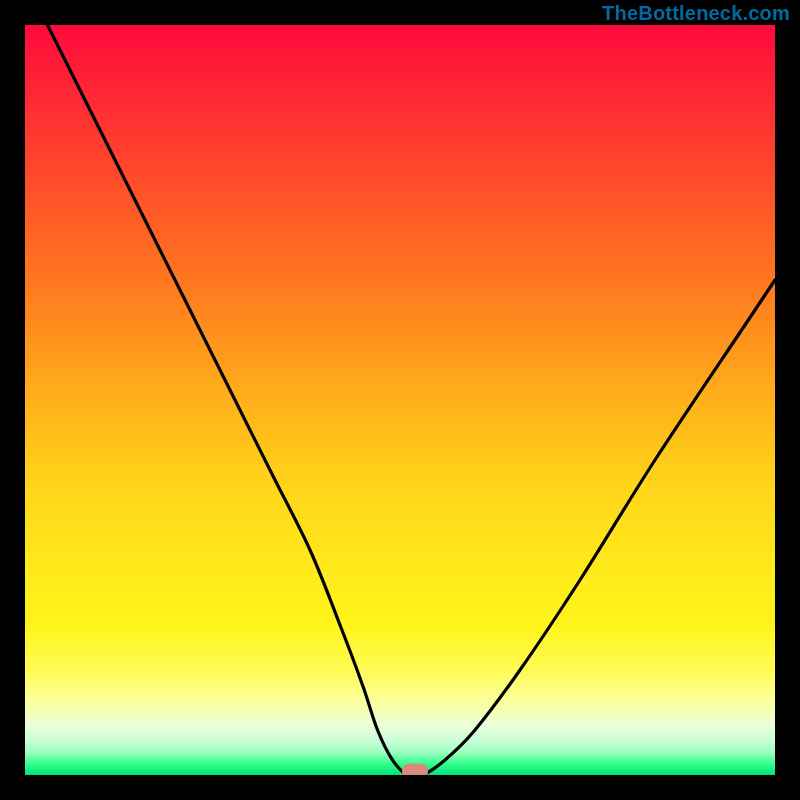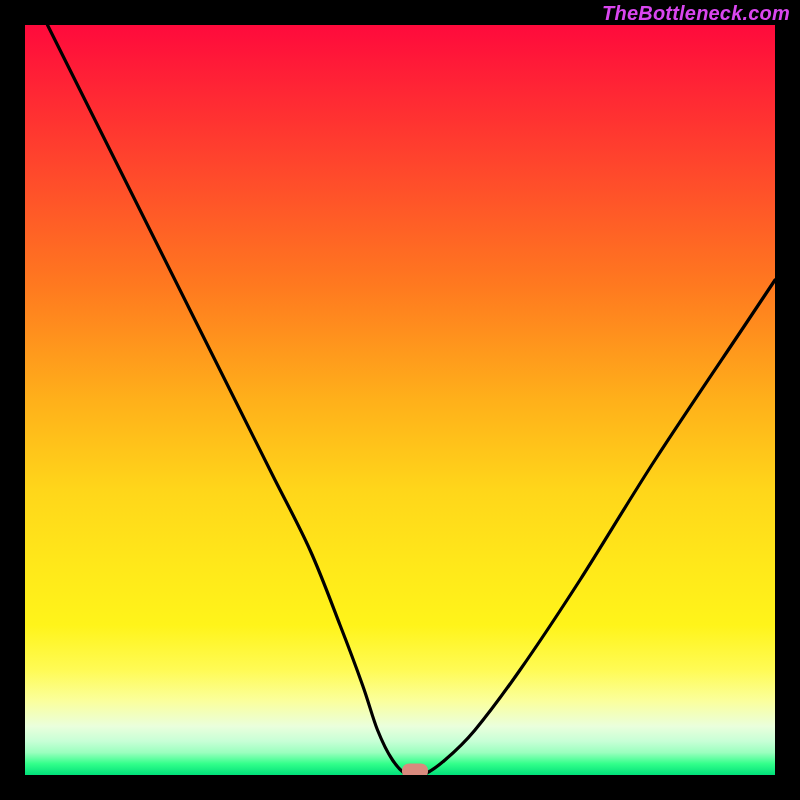--- a/index.html
+++ b/index.html
@@ -14,26 +14,25 @@
   .frame {
     position: relative;
     width: 800px;
     height: 800px;
     background: #000;
   }
   .watermark {
     position: absolute;
     top: 2px;
     right: 10px;
-    color: #d946ef;
+    color: #0369a1;
     font-size: 20px;
     font-weight: 600;
     letter-spacing: 0.2px;
     z-index: 10;
-    font-style: italic;
   }
   .plot-area {
     position: absolute;
     left: 25px;
     top: 25px;
     width: 750px;
     height: 750px;
     background: linear-gradient(
       to bottom,
       #ff0a3c 0%,

